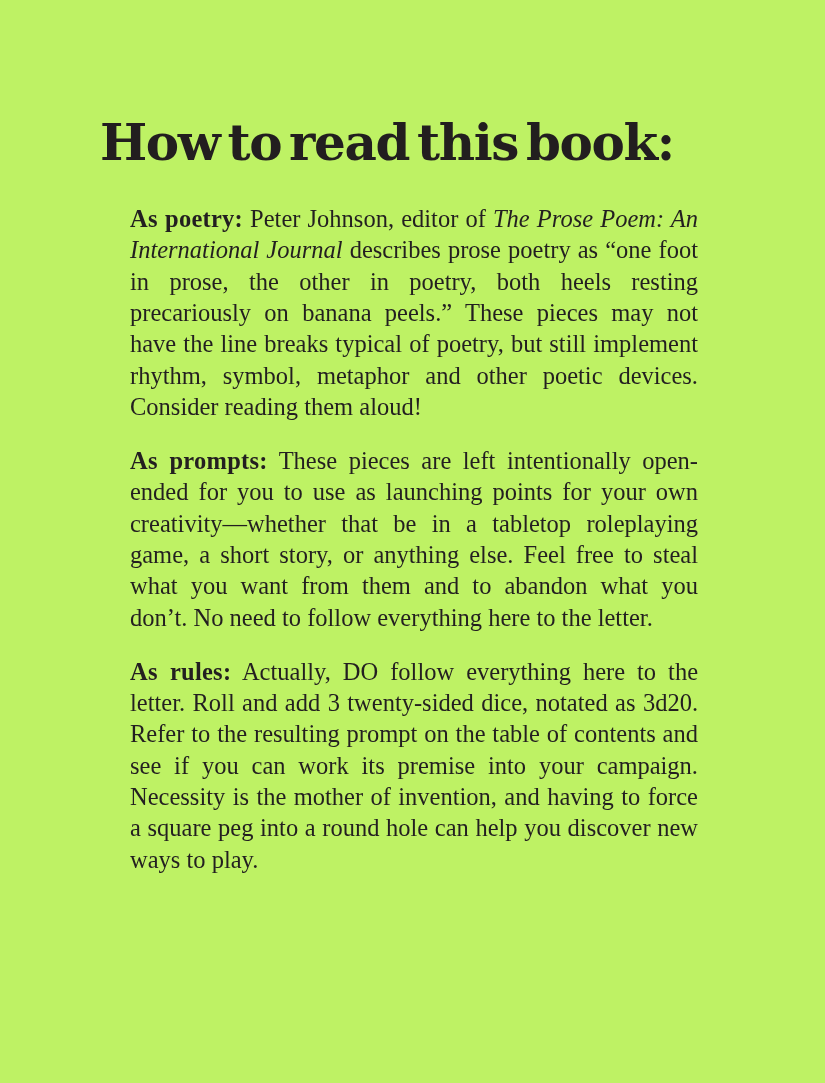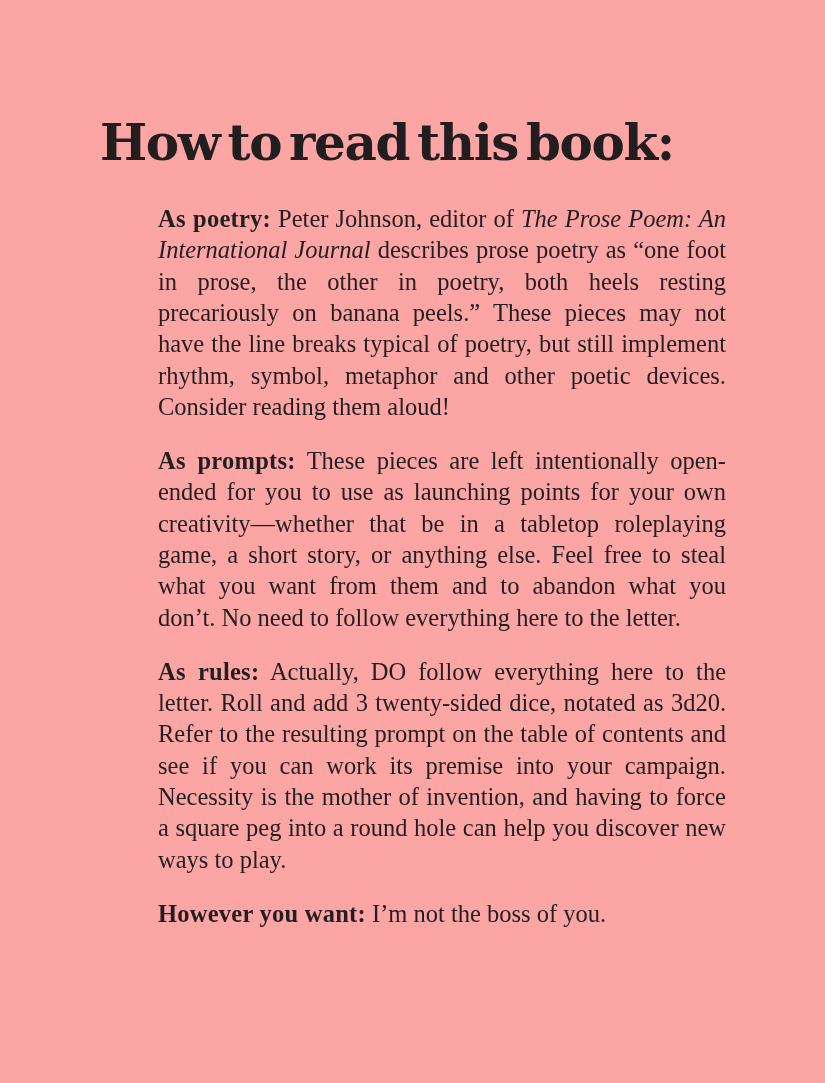--- a/index.html
+++ b/index.html
@@ -9,21 +9,21 @@
   }
   body {
     width: 825px;
     height: 1083px;
     position: relative;
     overflow: hidden;
   }
   .page {
     position: absolute;
     inset: 0;
-    background: #fca5a5;
+    background: #bef264;
     padding-left: 40px;
   }
   .title {
     position: absolute;
     left: 100px;
     top: 118px;
     margin: 0;
     font-family: "DejaVu Serif", serif;
     font-weight: 700;
     font-size: 50px;
@@ -36,21 +36,20 @@
   .body-text {
     position: absolute;
     left: 130px;
     top: 203px;
     width: 568px;
     font-family: "Liberation Serif", serif;
     font-size: 24.5px;
     line-height: 31.33px;
     color: #231f20;
     text-align: justify;
-    margin-left: 28px;
   }
   .para {
     margin: 0 0 22.7px 0;
     padding: 0;
   }
   .para:last-child {
     margin-bottom: 0;
   }
   .para .lead {
     font-weight: 700;
@@ -66,15 +65,14 @@
 </head>
 <body>
 
 <div class="page">
   <h1 class="title">How to read this book:</h1>
 
   <div class="body-text">
     <p class="para"><strong class="lead">As poetry:</strong><span class="run-n"> Peter Johnson, editor of </span><em class="run-i">The Prose Poem: An International Journal</em><span class="run-n"> describes prose poetry as “one foot in prose, the other in poetry, both heels resting precariously on banana peels.” These pieces may not have the line breaks typical of poetry, but still implement rhythm, symbol, metaphor and other poetic devices. Consider reading them aloud!</span></p>
     <p class="para"><strong class="lead">As prompts:</strong><span class="run-n"> These pieces are left intentionally open-ended for you to use as launching points for your own creativity—whether that be in a tabletop roleplaying game, a short story, or anything else. Feel free to steal what you want from them and to abandon what you don’t. No need to follow everything here to the letter.</span></p>
     <p class="para"><strong class="lead">As rules:</strong><span class="run-n"> Actually, DO follow everything here to the letter. Roll and add 3 twenty-sided dice, notated as </span><strong class="run-b">3d20</strong><span class="run-n">. Refer to the resulting prompt on the table of contents and see if you can work its premise into your campaign. Necessity is the mother of invention, and having to force a square peg into a round hole can help you discover new ways to play.</span></p>
-    <p class="para"><strong class="lead">However you want:</strong><span class="run-n"> I’m not the boss of you.</span></p>
   </div>
 </div>
 
 </body></html>

